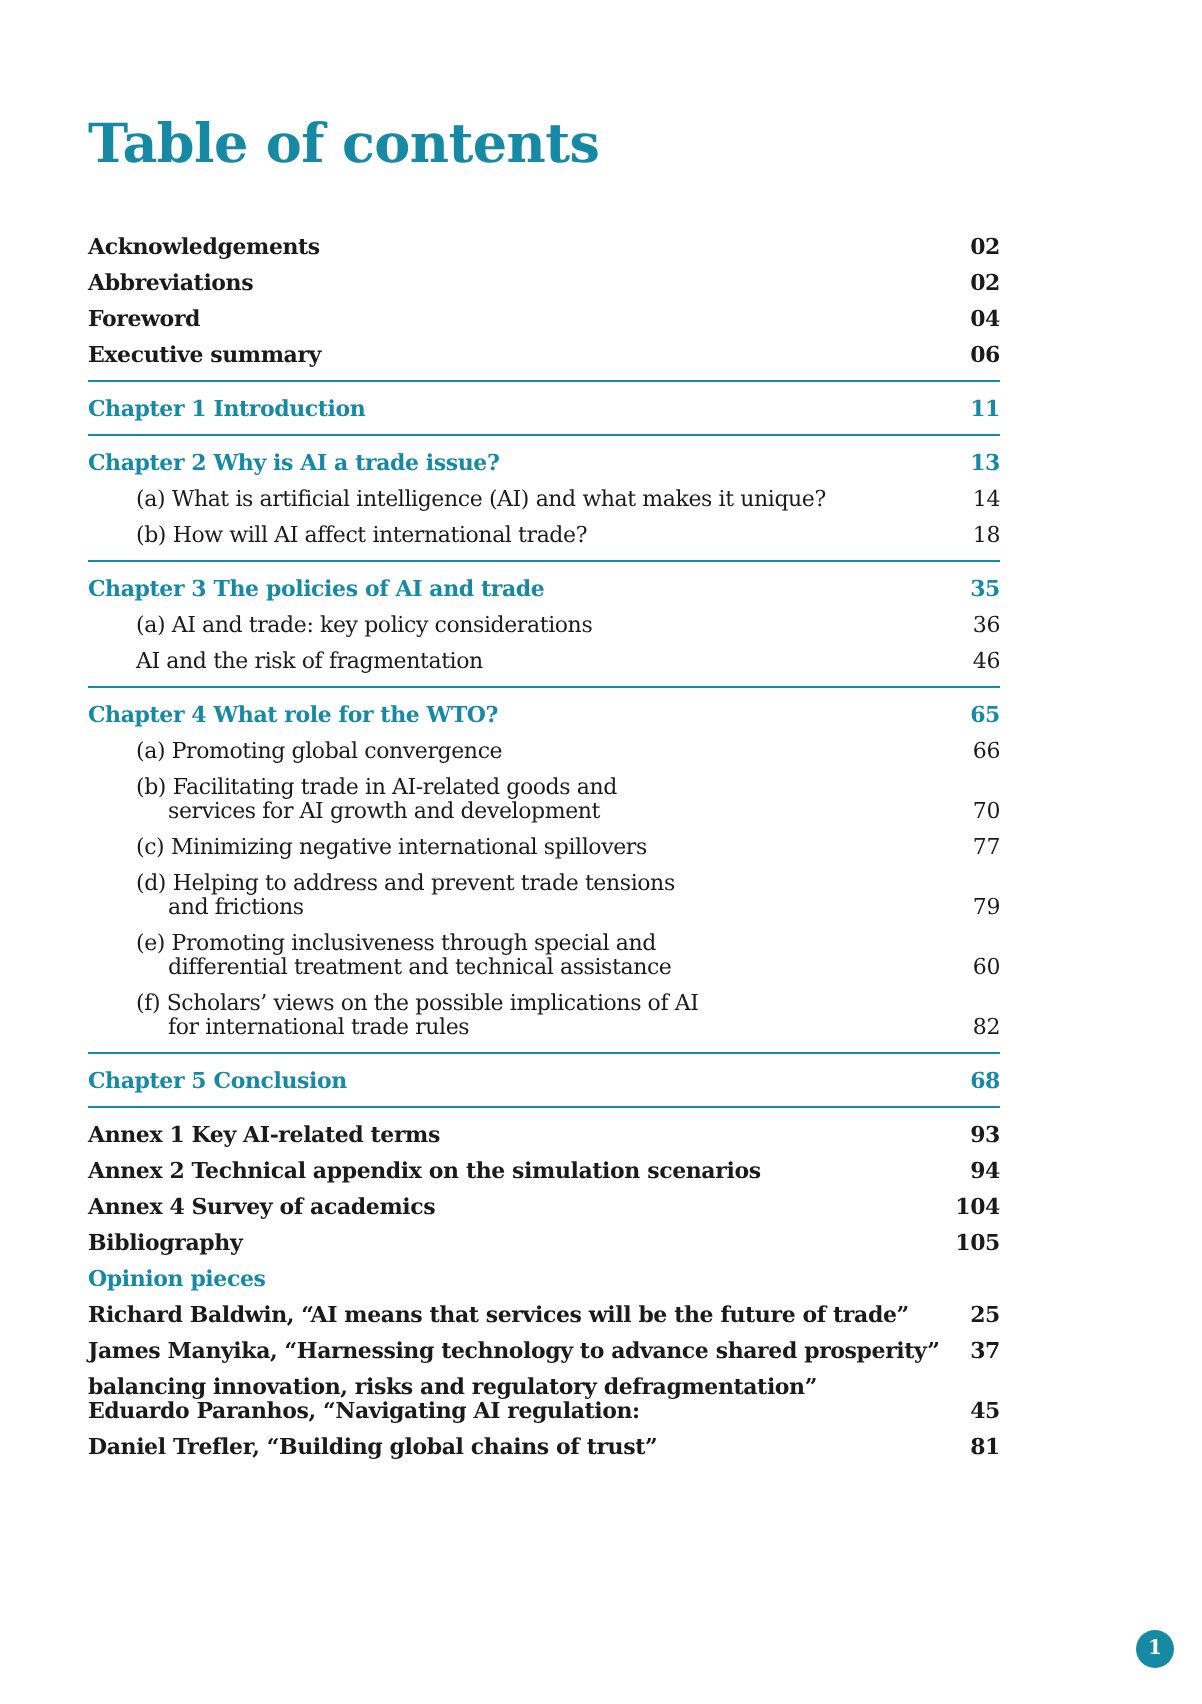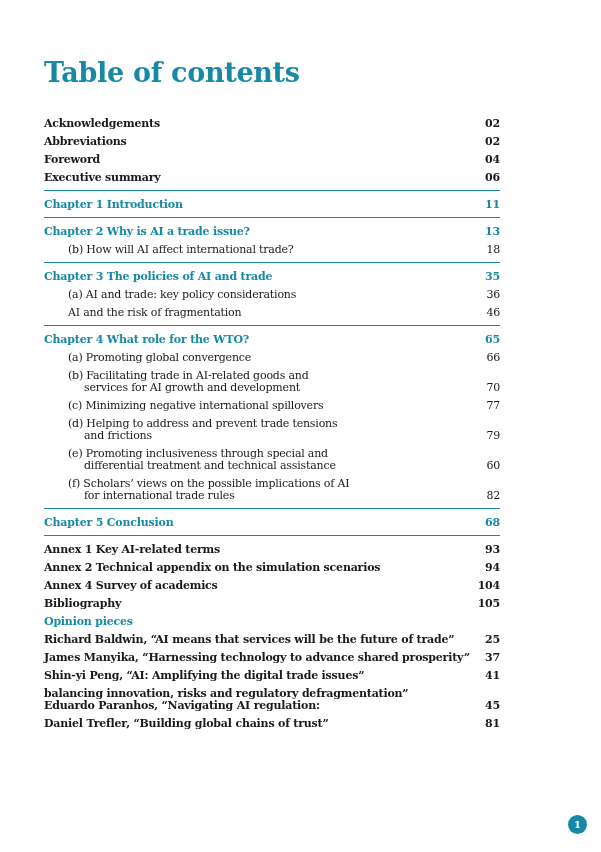--- a/index.html
+++ b/index.html
@@ -73,20 +73,26 @@
         </div>
         <div class="divider"></div>
         <div class="row row-chapter">
           <span class="lines">
             <span class="ln">Chapter 2 Why is AI a trade issue?</span>
           </span>
           <span class="page-num">13</span>
         </div>
         <div class="row row-sub">
           <span class="lines">
+            <span class="ln">(a) What is artificial intelligence (AI) and what makes it unique?</span>
+          </span>
+          <span class="page-num">14</span>
+        </div>
+        <div class="row row-sub">
+          <span class="lines">
             <span class="ln">(b) How will AI affect international trade?</span>
           </span>
           <span class="page-num">18</span>
         </div>
         <div class="divider"></div>
         <div class="row row-chapter">
           <span class="lines">
             <span class="ln">Chapter 3 The policies of AI and trade</span>
           </span>
           <span class="page-num">35</span>
@@ -191,26 +197,20 @@
           <span class="lines">
             <span class="ln">Richard Baldwin, “AI means that services will be the future of trade”</span>
           </span>
           <span class="page-num">25</span>
         </div>
         <div class="row row-opinion">
           <span class="lines">
             <span class="ln">James Manyika, “Harnessing technology to advance shared prosperity”</span>
           </span>
           <span class="page-num">37</span>
-        </div>
-        <div class="row row-opinion">
-          <span class="lines">
-            <span class="ln">Shin-yi Peng, “AI: Amplifying the digital trade issues”</span>
-          </span>
-          <span class="page-num">41</span>
         </div>
         <div class="row row-opinion">
           <span class="lines">
             <span class="ln">balancing innovation, risks and regulatory defragmentation”</span>
             <span class="ln">Eduardo Paranhos, “Navigating AI regulation:</span>
           </span>
           <span class="page-num">45</span>
         </div>
         <div class="row row-opinion">
           <span class="lines">

